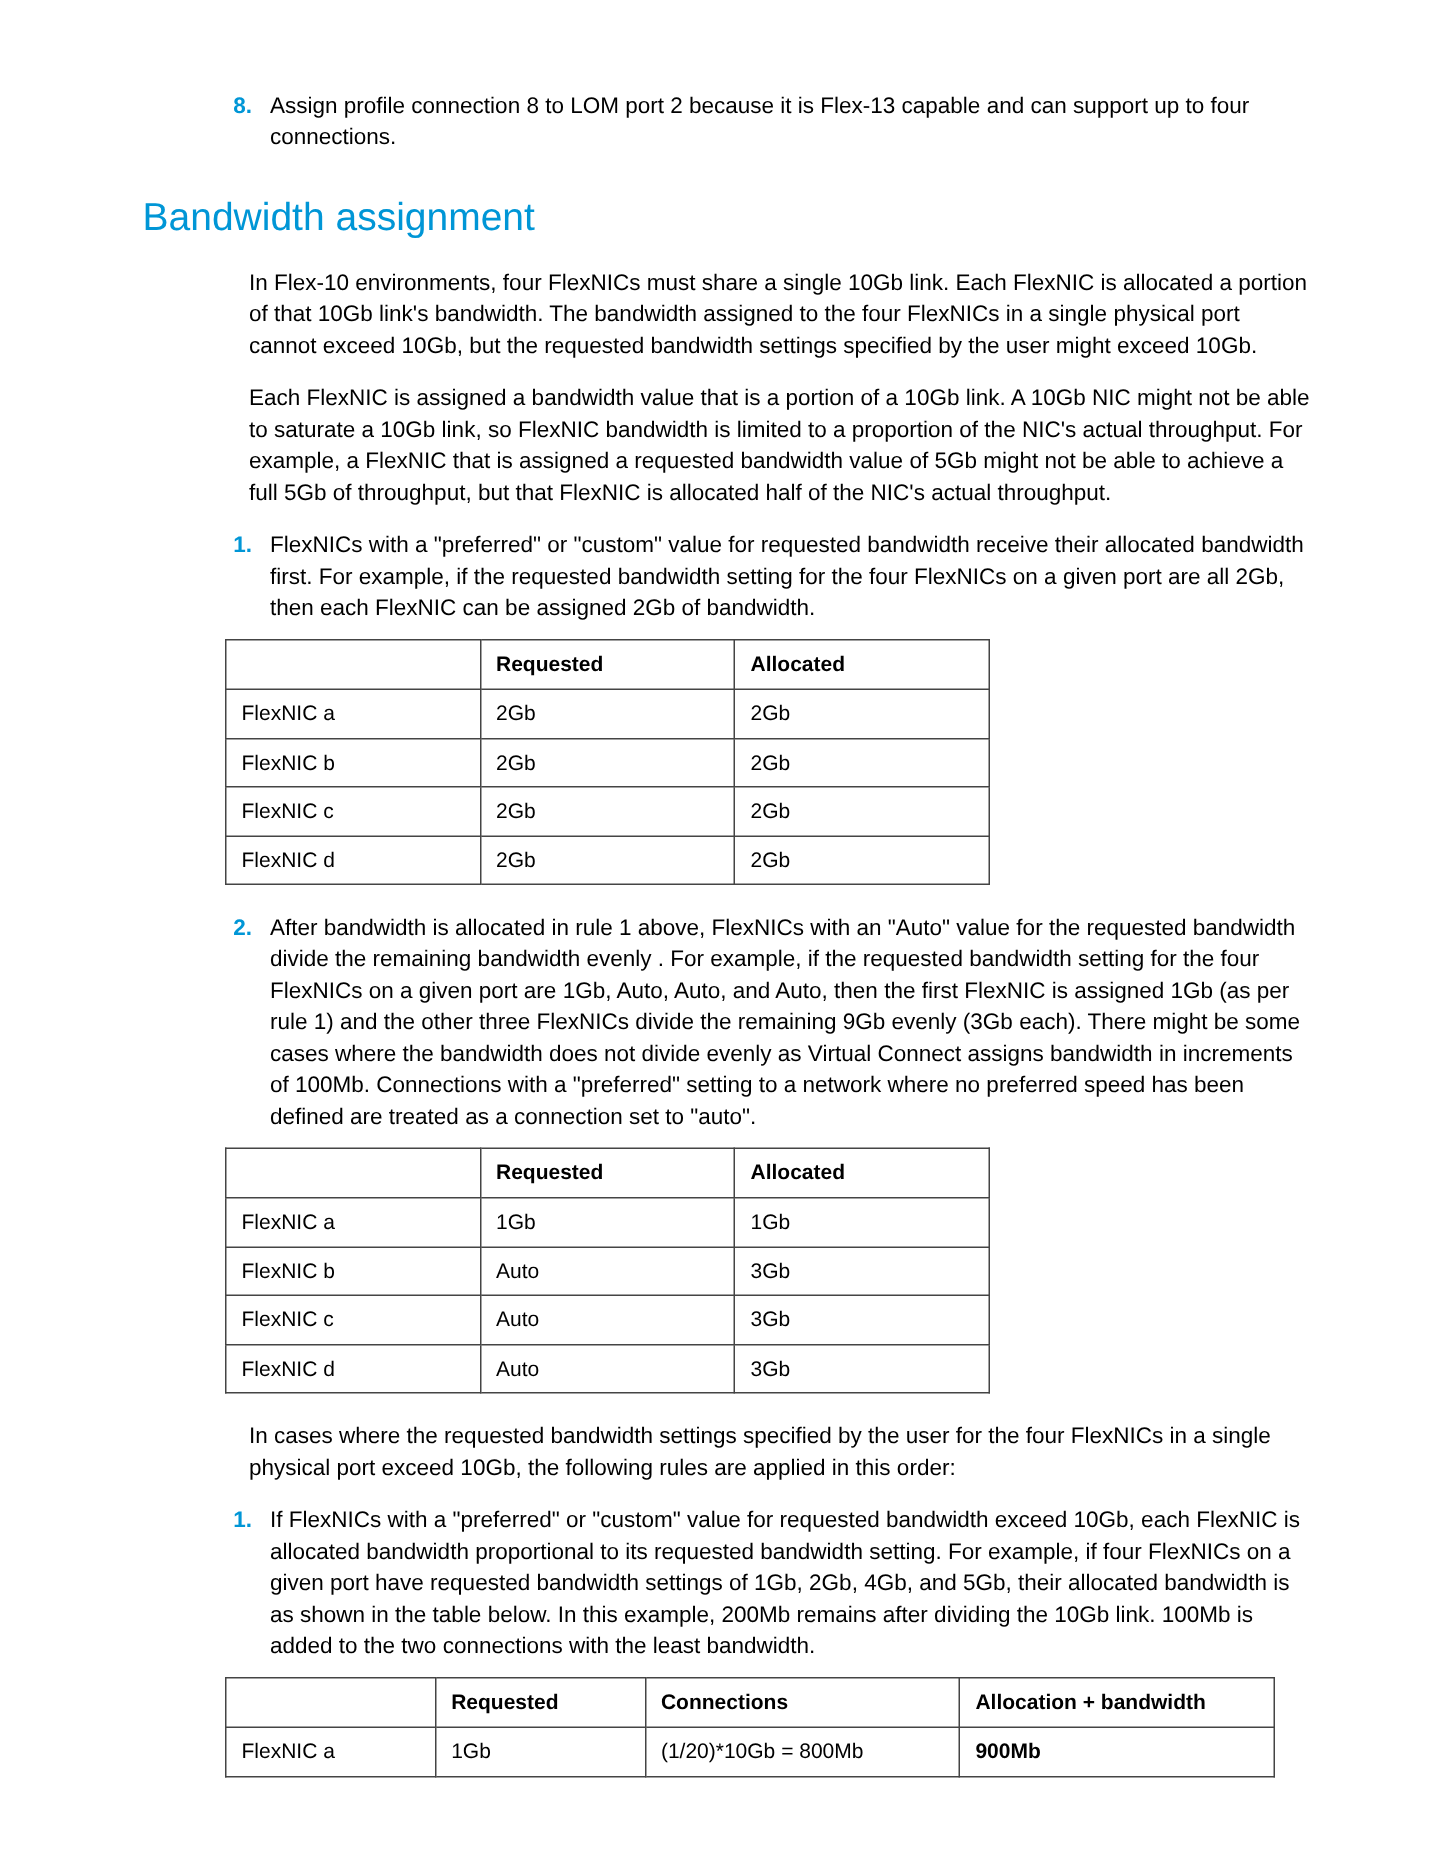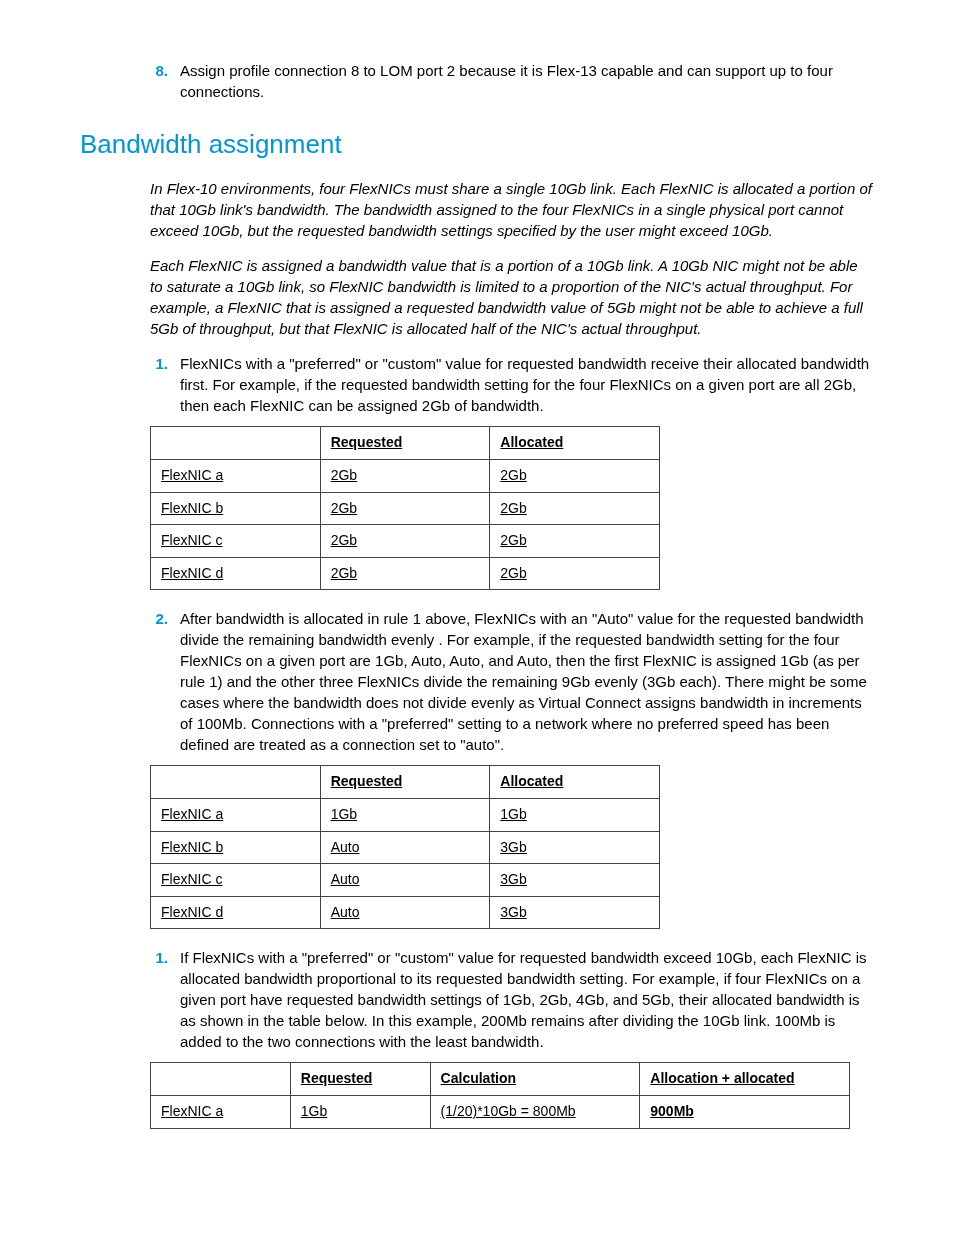--- a/index.html
+++ b/index.html
@@ -13,46 +13,44 @@
     box-sizing: border-box;
   }
   .content-indent {
     margin-left: 70px;
   }
   h2.section {
     font-family: Arial, Helvetica, sans-serif;
     font-weight: 400;
     font-size: 26px;
     color: #0096d6;
-    margin: 24px 0 16px 0;
+    margin: 24px 0 16px 15px;
   }
   p.para {
-    margin: 0 0 14px 0;
-    font-style: italic;
+    margin: 0 0 14px 16px;
   }
   .ol-item {
     display: flex;
     margin: 0 0 10px 0;
   }
   .ol-num {
     color: #0096d6;
     font-weight: bold;
     min-width: 30px;
     text-align: right;
     padding-right: 12px;
     box-sizing: border-box;
   }
   .ol-body {
     flex: 1;
   }
   table {
     border-collapse: collapse;
     margin: 0 0 18px 70px;
     font-size: 14px;
-    text-decoration: underline;
   }
   table.t3col { width: 510px; }
   table.t4col { width: 700px; }
   th, td {
     border: 1px solid #444;
     padding: 6px 10px;
     text-align: left;
     vertical-align: top;
   }
   th {
@@ -146,34 +144,35 @@
     </tr>
     <tr>
       <td>FlexNIC d</td>
       <td>Auto</td>
       <td>3Gb</td>
     </tr>
   </tbody>
 </table>
 
 <div class="content-indent">
+  <p class="para">In cases where the requested bandwidth settings specified by the user for the four FlexNICs in a single physical port exceed 10Gb, the following rules are applied in this order:</p>
 
   <div class="ol-item">
     <div class="ol-num">1.</div>
     <div class="ol-body">If FlexNICs with a "preferred" or "custom" value for requested bandwidth exceed 10Gb, each FlexNIC is allocated bandwidth proportional to its requested bandwidth setting. For example, if four FlexNICs on a given port have requested bandwidth settings of 1Gb, 2Gb, 4Gb, and 5Gb, their allocated bandwidth is as shown in the table below. In this example, 200Mb remains after dividing the 10Gb link. 100Mb is added to the two connections with the least bandwidth.</div>
   </div>
 </div>
 
 <table class="t4col">
   <thead>
     <tr>
       <th style="width:20%"></th>
       <th style="width:20%">Requested</th>
-      <th style="width:30%">Calculation</th>
-      <th style="width:30%">Allocation + allocated</th>
+      <th style="width:30%">Connections</th>
+      <th style="width:30%">Allocation + bandwidth</th>
     </tr>
   </thead>
   <tbody>
     <tr>
       <td>FlexNIC a</td>
       <td>1Gb</td>
       <td>(1/20)*10Gb = 800Mb</td>
       <td style="font-weight:bold">900Mb</td>
     </tr>
   </tbody>

